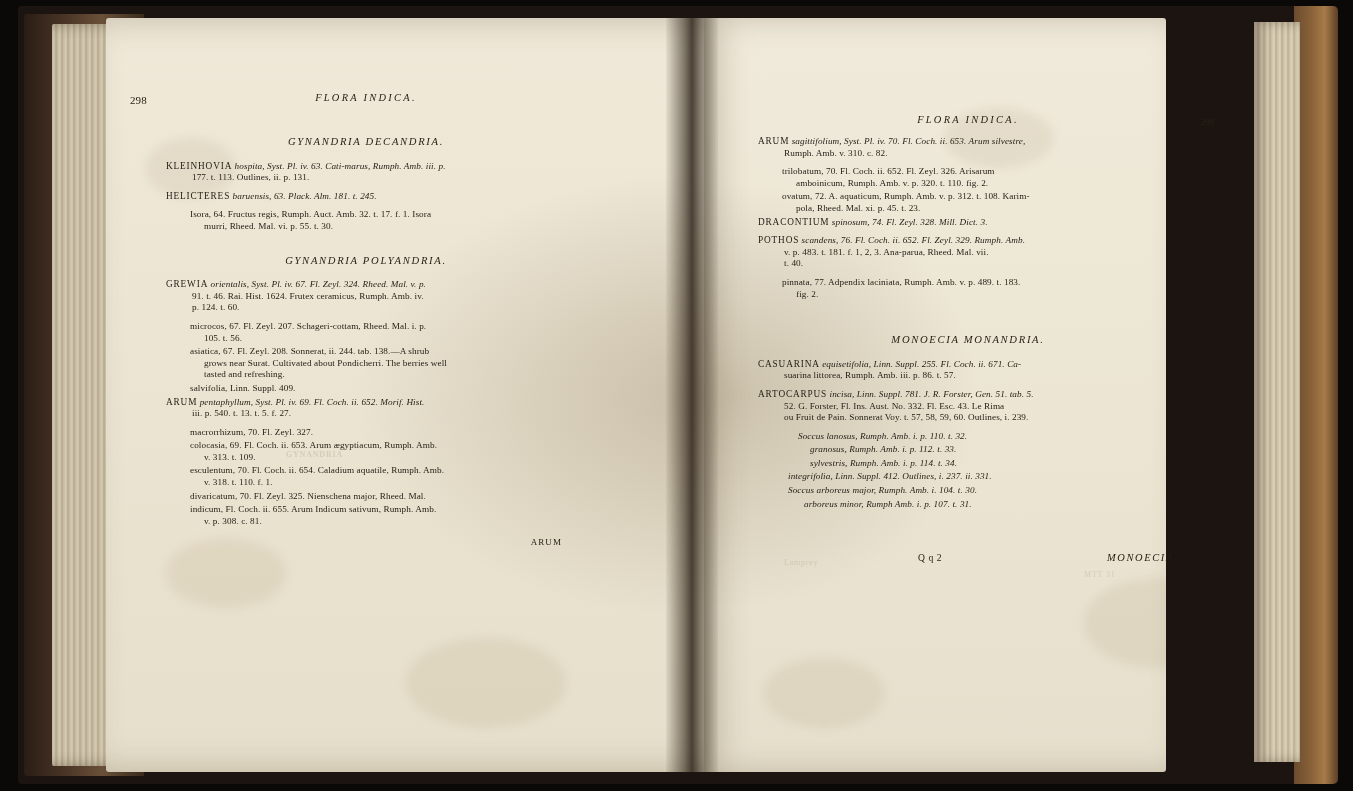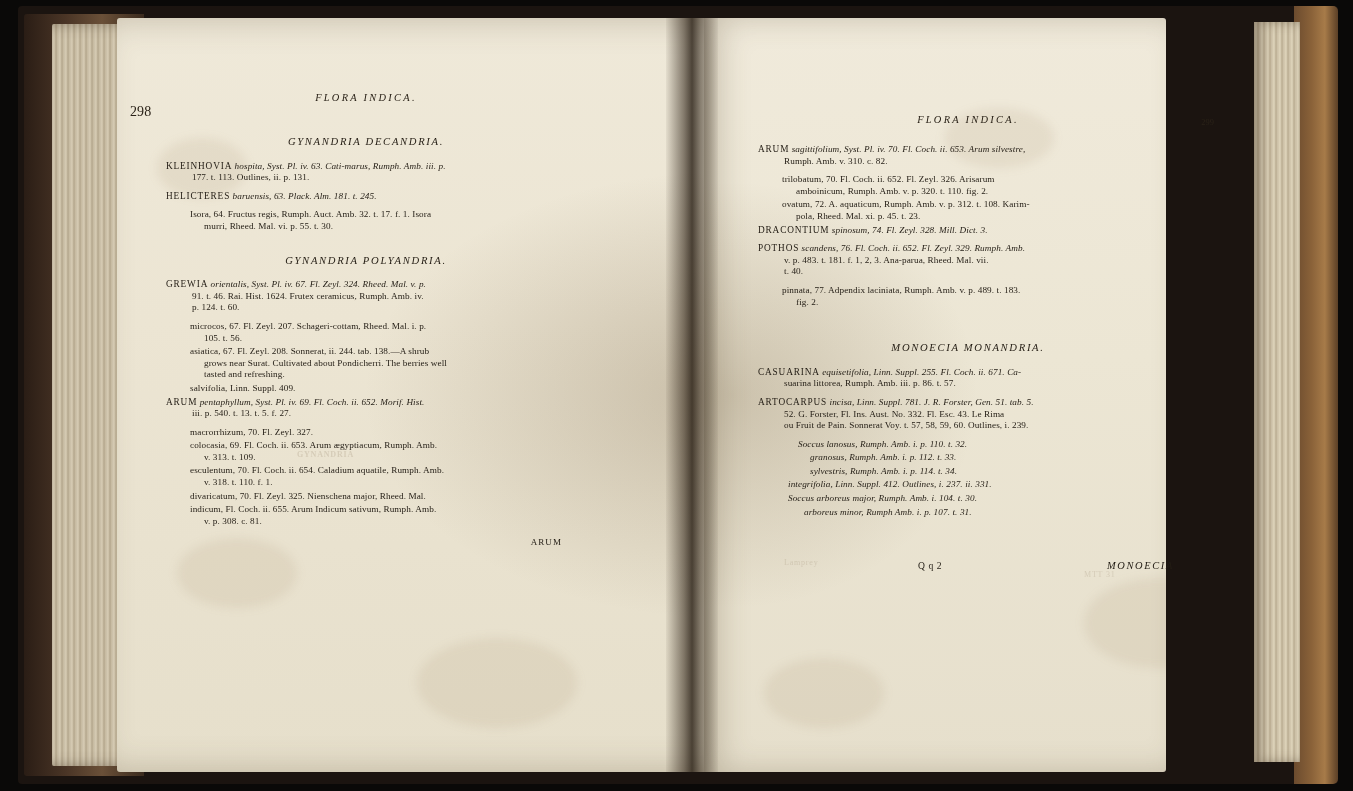--- a/index.html
+++ b/index.html
@@ -79,21 +79,21 @@
 
   
   .page {
     position: absolute;
     top: 12px;
     height: 754px;
     background: #e9e3d2;
     overflow: hidden;
   }
   .page-left {
-    left: 99px;
+    left: 88px;
     width: 661px;
     background:
       radial-gradient(ellipse at 92% 50%, rgba(120,100,70,0.30) 0%, rgba(120,100,70,0.0) 42%),
       linear-gradient(180deg,#efe9d9 0%, #ece5d3 40%, #e6dfcb 100%);
     box-shadow: inset -18px 0 34px rgba(90,72,46,0.30);
     border-radius: 3px 0 0 3px;
     font-weight: bold;
   }
   .page-right {
     left: 686px;
@@ -143,22 +143,22 @@
   }
   .running-head {
     text-align: center;
     font-style: italic;
     letter-spacing: 0.22em;
     font-size: 10.4px;
     color: #2a2218;
   }
   .folio-left {
     position: absolute;
-    left: -36px; top: 14px;
-    font-size: 14px;
+    left: -36px; top: 3px;
+    font-size: 11px;
     color: #2a2218;
   }
   .folio-right {
     position: absolute;
     right: -36px; top: 3px;
     font-size: 8.4px;
     color: #2a2218;
   }
 
   .section-head {
@@ -335,21 +335,21 @@
 
       <div class="catchword">ARUM</div>
     </div>
 
     <div class="text-col right-col">
       <div class="folio-row">
         <div class="running-head">FLORA INDICA.</div>
         <span class="folio-right">299</span>
       </div>
 
-      <div class="entry" style="margin-top:8px;">
+      <div class="entry" style="">
         <p class="first"><span class="sc">ARUM</span> <span class="it">sagittifolium, Syst. Pl. iv. 70.  Fl. Coch. ii. 653.  Arum silvestre,</span></p>
         <p>Rumph. Amb. v. 310. c. 82.</p>
       </div>
 
       <div class="entry sub">
         <p class="first">trilobatum, 70.  Fl. Coch. ii. 652.  Fl. Zeyl. 326.  Arisarum</p>
         <p>amboinicum, Rumph. Amb. v. p. 320. t. 110. fig. 2.</p>
       </div>
 
       <div class="entry sub">

